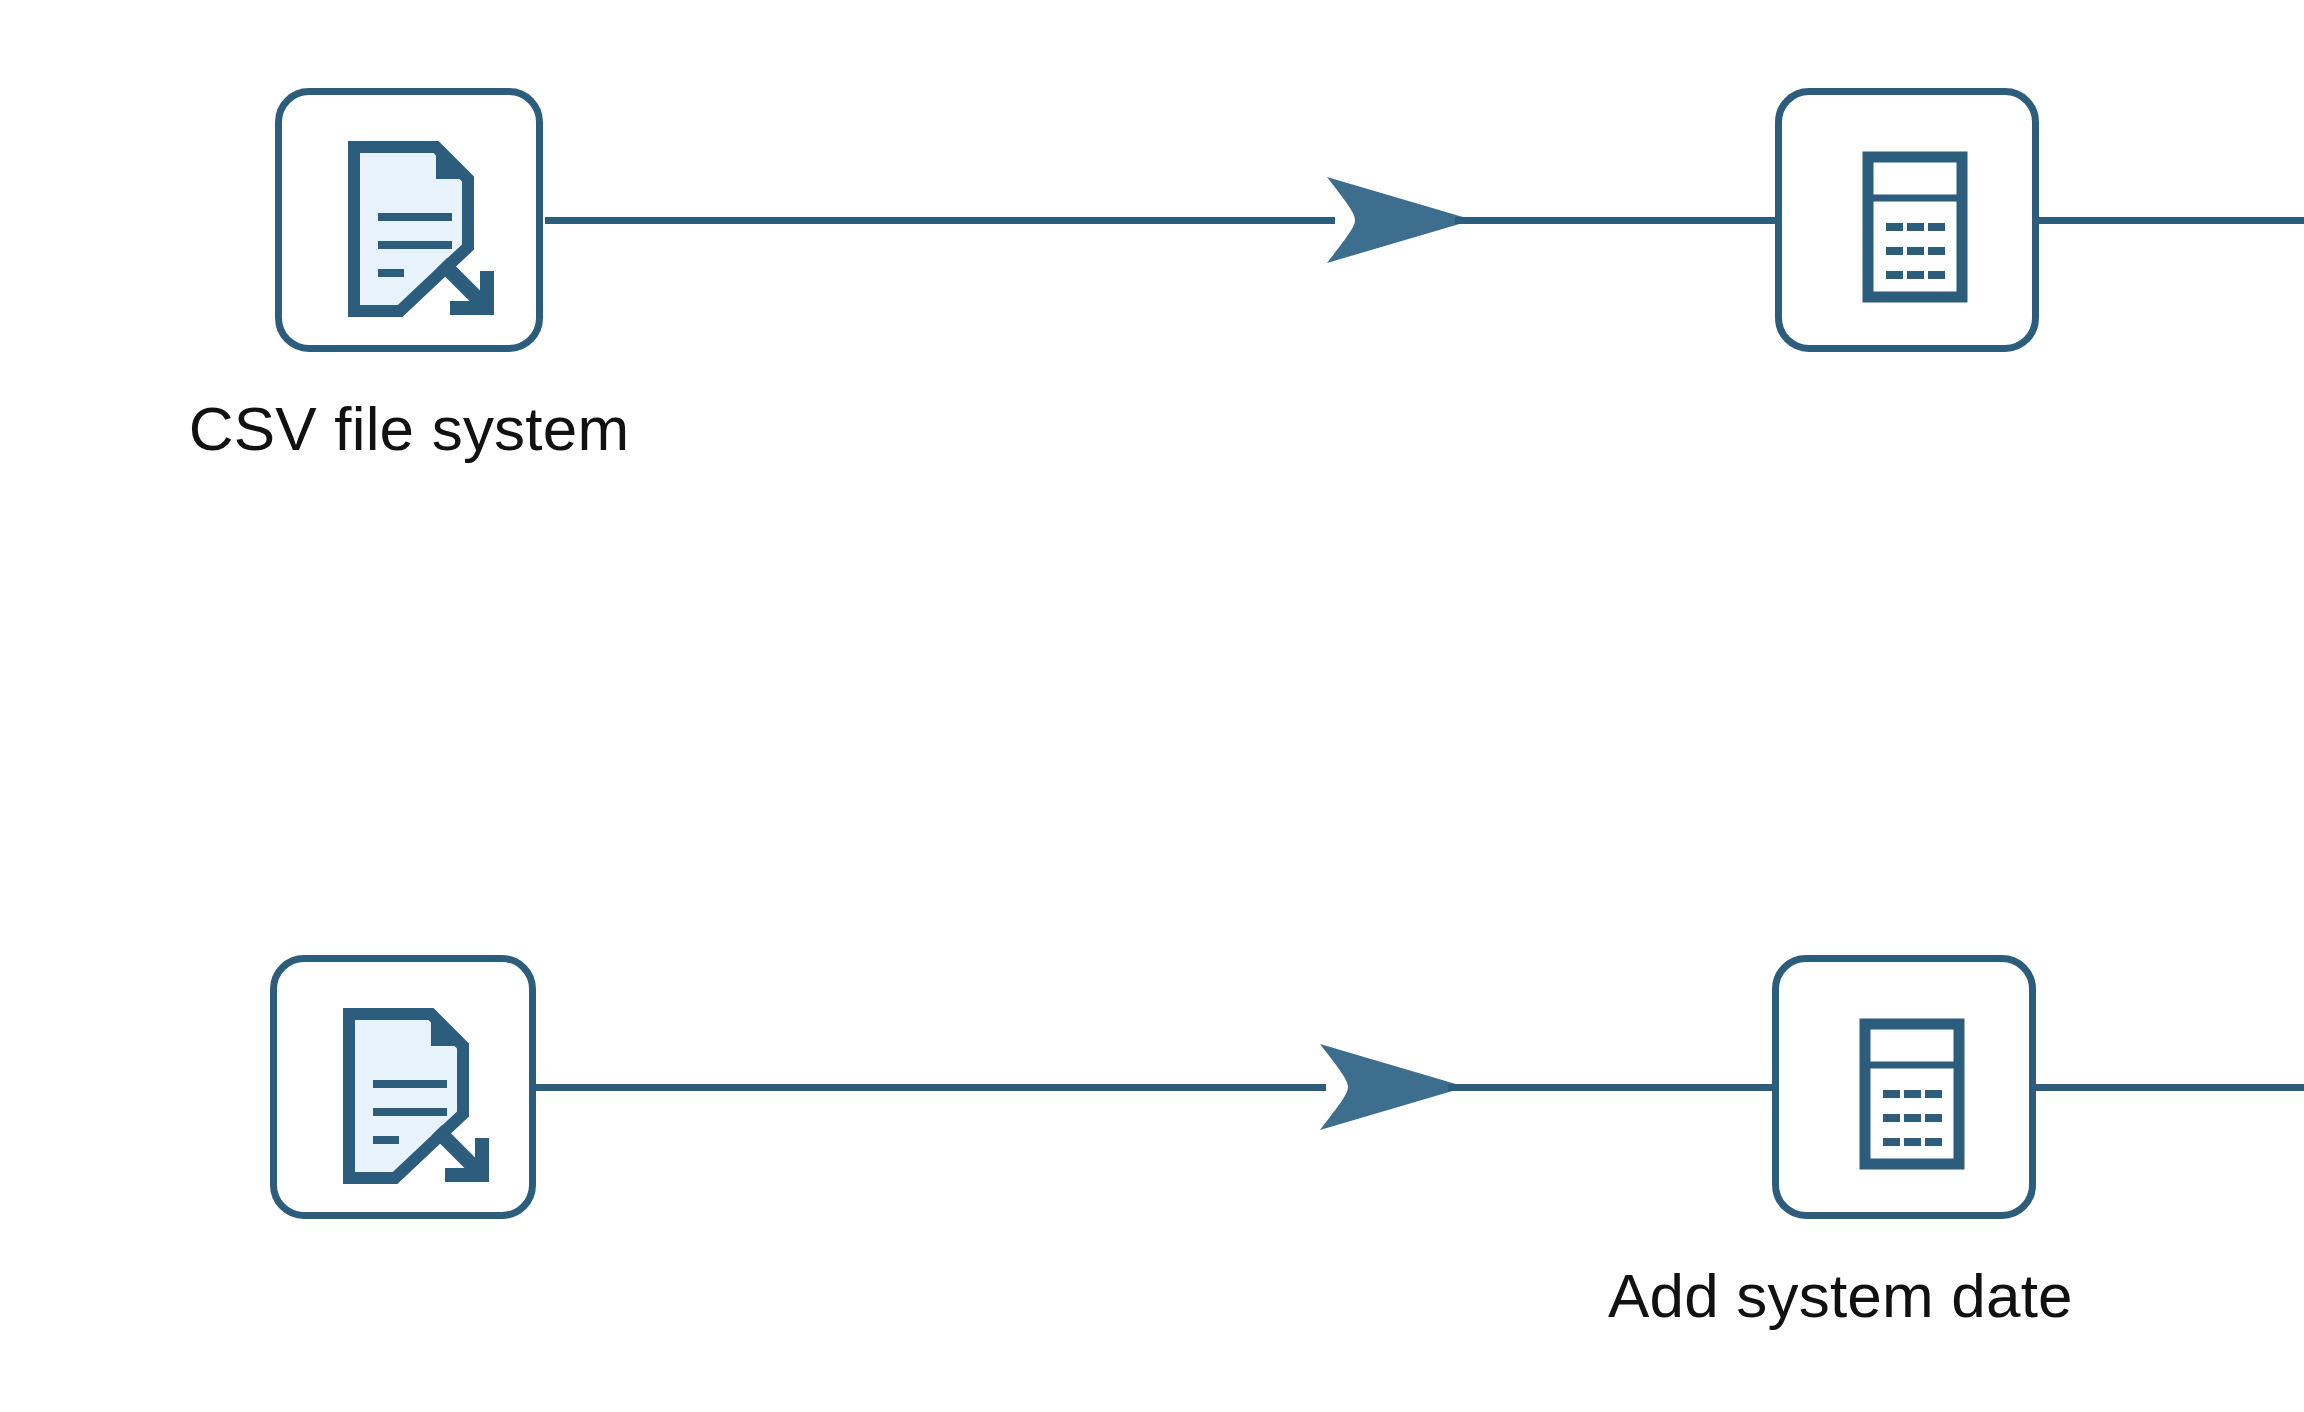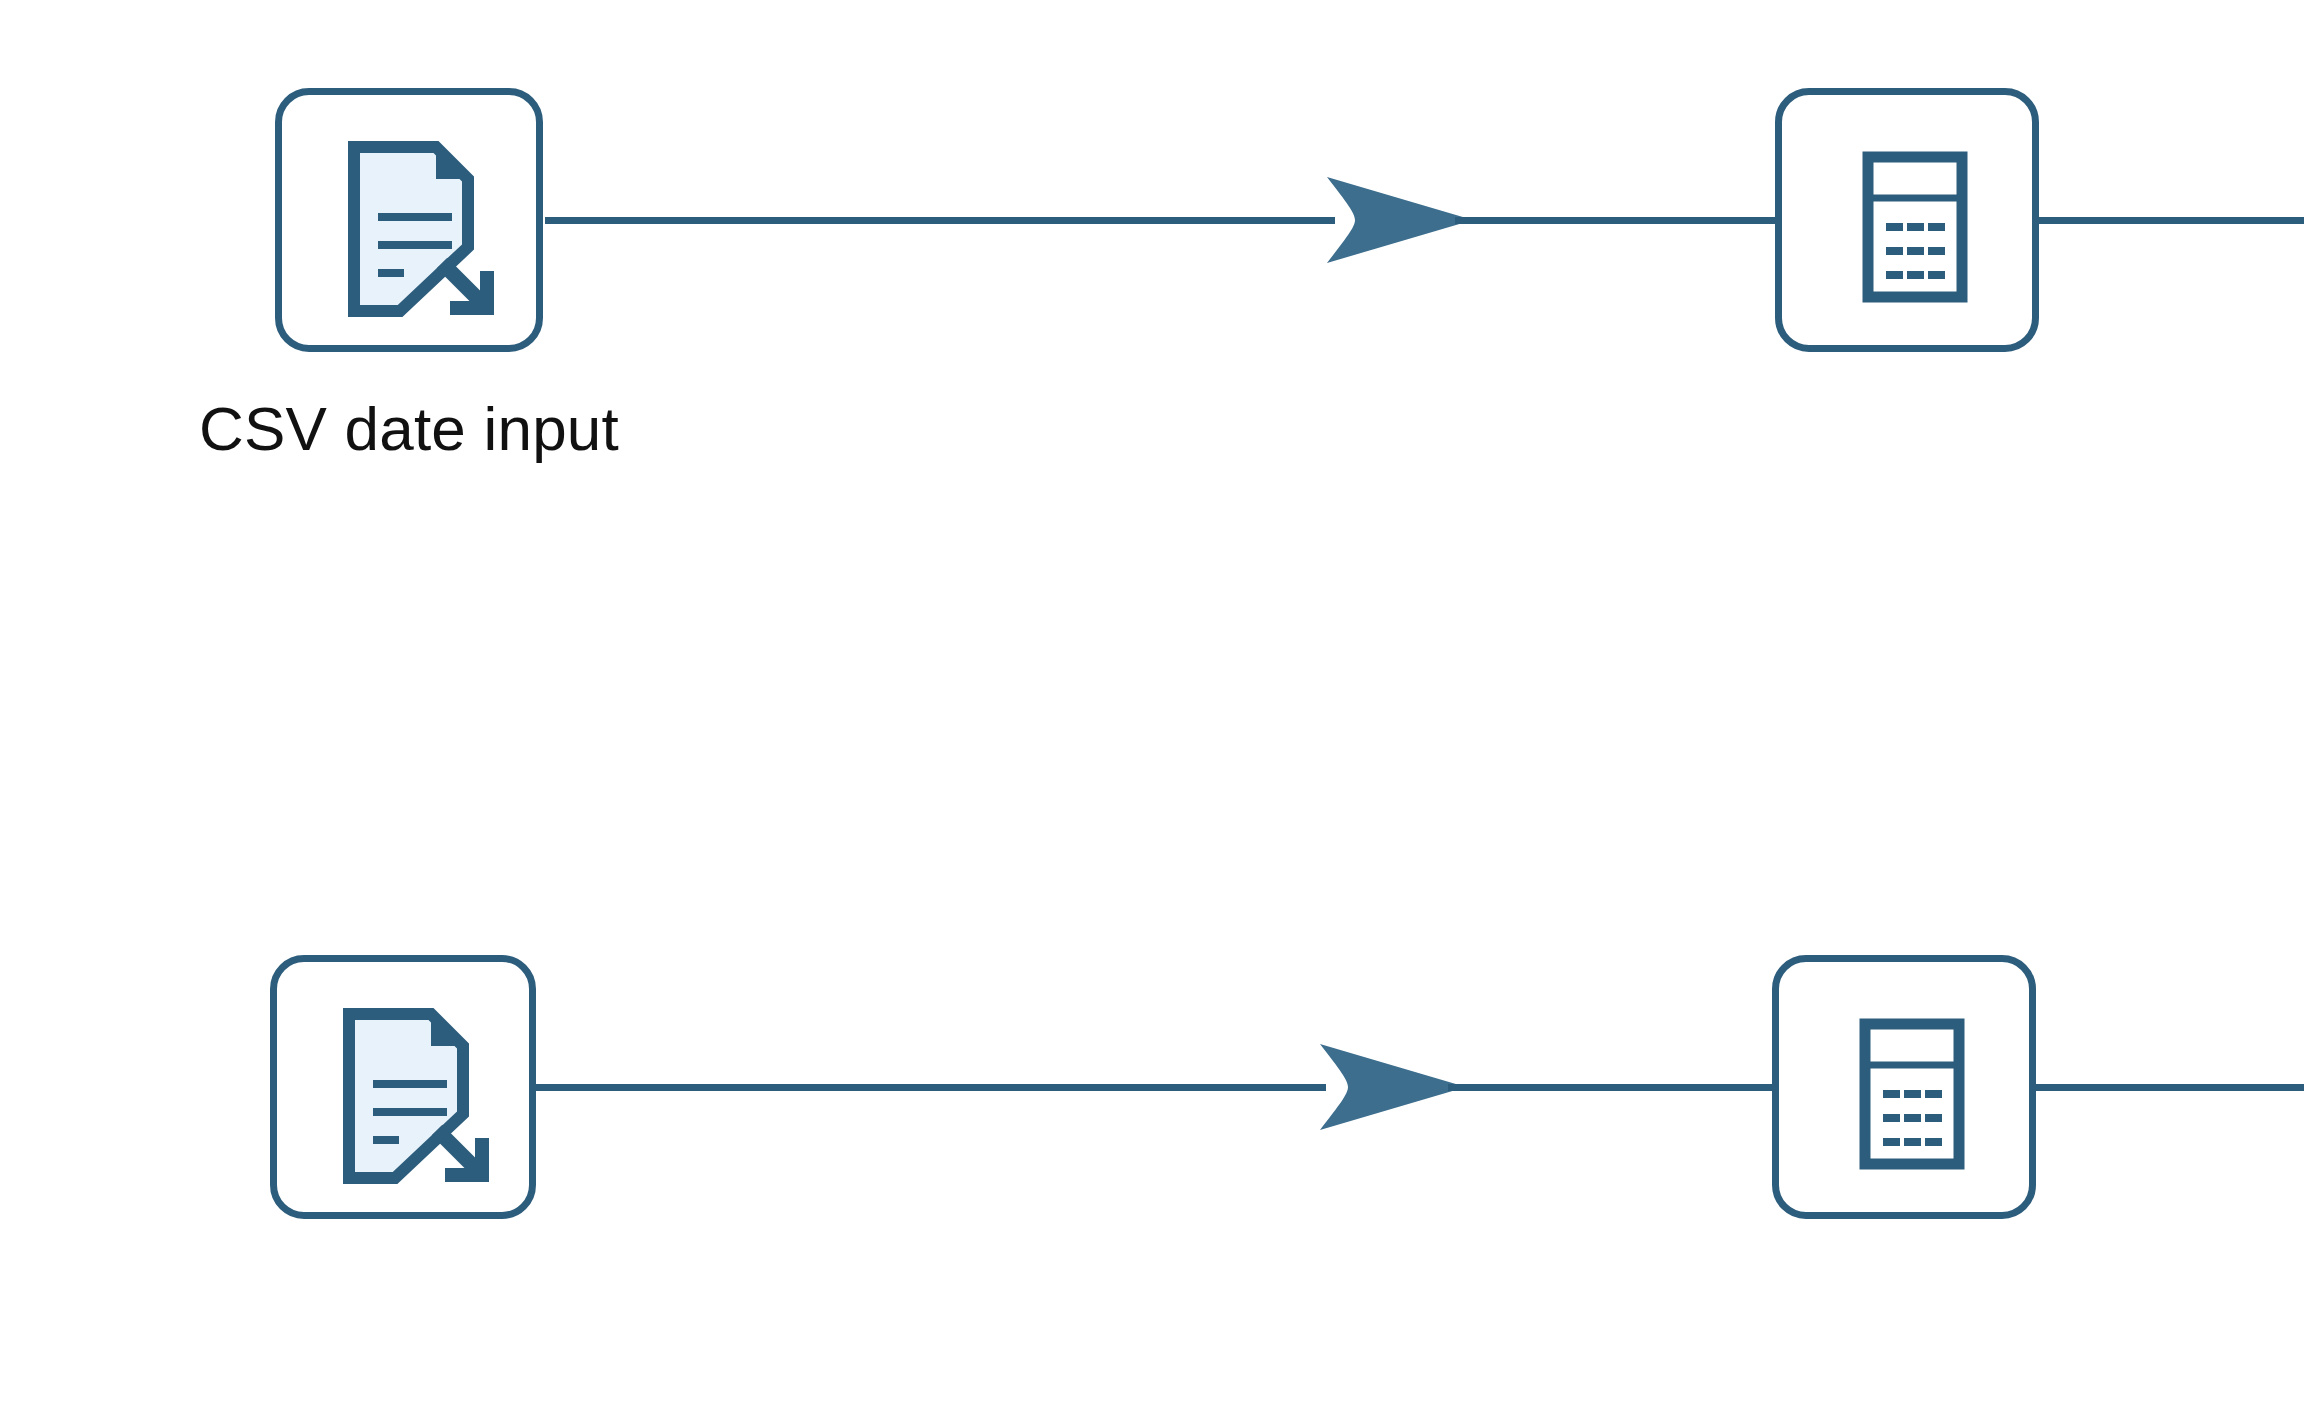--- a/index.html
+++ b/index.html
@@ -64,21 +64,21 @@
           <rect x="96" y="146" width="74" height="8" fill="#2d5d7c"></rect>
           <rect x="96" y="174" width="26" height="8" fill="#2d5d7c"></rect>
 
           <g fill="none" stroke="#2d5d7c" stroke-width="15">
             <line x1="160" y1="168" x2="202" y2="210"></line>
           </g>
           <path d="M212,176 L212,220 L168,220 L168,206 L198,206 L198,176 Z" fill="#2d5d7c"></path>
         </svg>
       </span>
     </div>
-    <div class="node-label label-center" style="left:409px;top:398px;">CSV date input</div>
+    <div class="node-label label-center" style="left:409px;top:398px;">CSV file system</div>
 
     <div class="node" style="left:1775px;top:88px;width:264px;height:264px;--stroke:#2d5d7c;">
       <span class="node-icon">
         <svg viewBox="0 0 264 264" width="264" height="264">
           <rect x="86" y="62" width="94" height="140" fill="#ffffff" stroke="#2d5d7c" stroke-width="11"></rect>
           <line x1="86" y1="103" x2="180" y2="103" stroke="#2d5d7c" stroke-width="7"></line>
           <g fill="#2d5d7c">
             <rect x="104" y="128" width="17" height="8"></rect>
             <rect x="125" y="128" width="17" height="8"></rect>
             <rect x="146" y="128" width="17" height="8"></rect>
@@ -136,15 +136,16 @@
             <rect x="104" y="152" width="17" height="8"></rect>
             <rect x="125" y="152" width="17" height="8"></rect>
             <rect x="146" y="152" width="17" height="8"></rect>
             <rect x="104" y="176" width="17" height="8"></rect>
             <rect x="125" y="176" width="17" height="8"></rect>
             <rect x="146" y="176" width="17" height="8"></rect>
           </g>
         </svg>
       </span>
     </div>
+    <div class="node-label" style="left:1608px;top:398px;">Add system date</div>
   </div>
 
 </div>
 
 </body></html>

